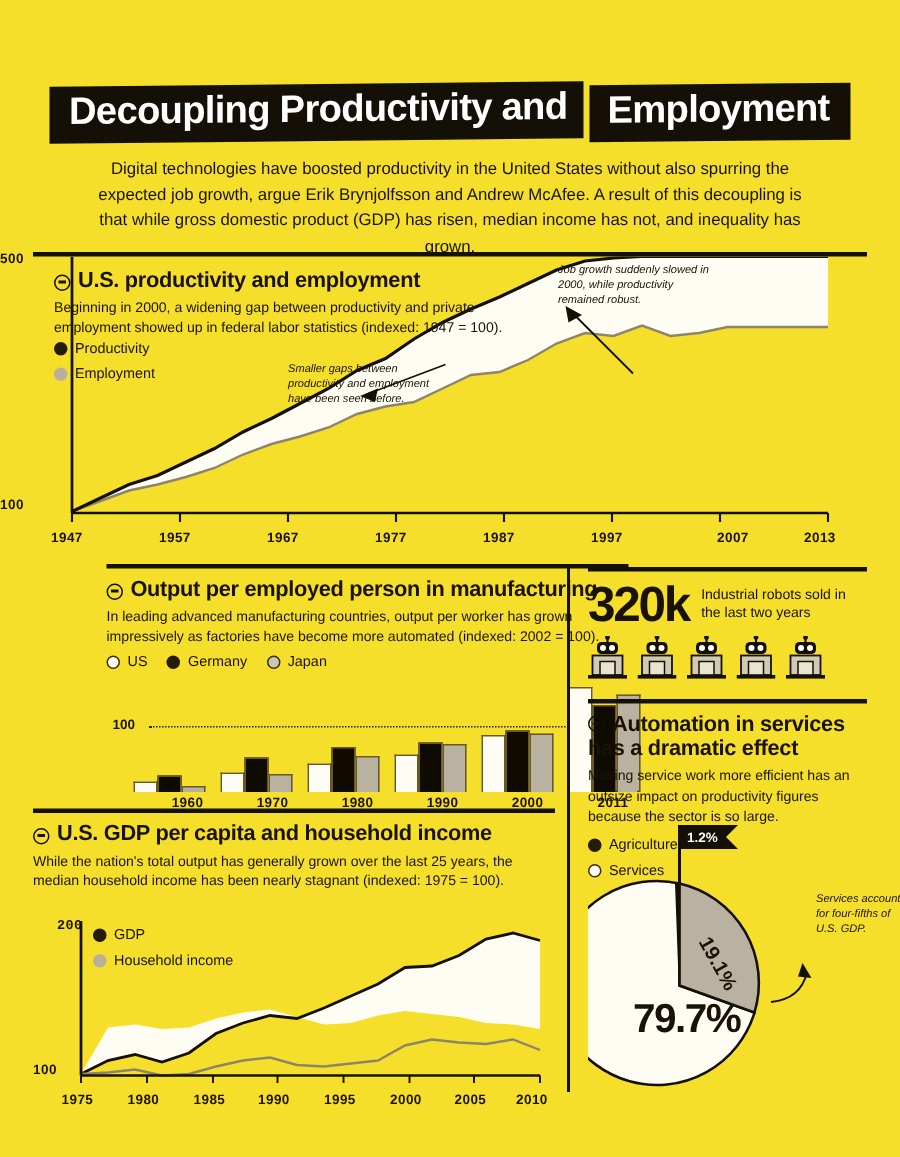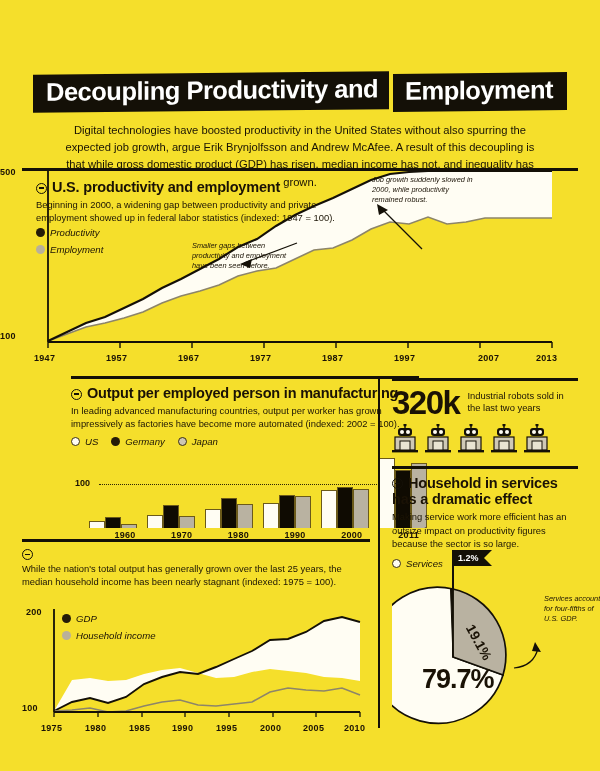--- a/index.html
+++ b/index.html
@@ -6,21 +6,21 @@
   html,body { width:600px; height:771px; }
   body {
     background:#F5DF2B;
     font-family:"Liberation Sans", sans-serif;
     color:#1a1205;
     position:relative;
     overflow:hidden;
   }
 
   
-  .header { padding-top:73px; }
+  .header { padding-top:56px; }
   .title-wrap {
     display:flex; justify-content:center; align-items:center;
     gap:0;
   }
   .title-blk {
     background:#141007; color:#ffffff;
     font-weight:bold; font-size:25.5px; letter-spacing:-0.5px;
     padding:5px 11px 7px 13px;
     line-height:1;
     transform:skewY(-0.6deg);
@@ -45,21 +45,21 @@
   .minus-icon {
     display:inline-block; width:11px; height:11px;
     border:1.6px solid #141007; border-radius:50%;
     position:relative; top:1px; flex:none;
   }
   .minus-icon::after {
     content:""; position:absolute; left:1.6px; right:1.6px; top:3.6px;
     height:1.6px; background:#141007;
   }
   .sec-desc { font-size:9.4px; line-height:1.42; margin-top:3px; color:#1b1405; }
-  .legend { display:flex; gap:13px; font-size:9.6px; align-items:center;font-style:italic; }
+  .legend { display:flex; gap:13px; font-size:9.6px; align-items:center; }
   .legend.vert { display:block; }
   .legend.vert .lg { margin-bottom:6px; }
   .lg { display:flex; align-items:center; gap:5px; }
   .dot { width:9px; height:9px; border-radius:50%; flex:none; }
   .dot.dark { background:#241b08; }
   .dot.gray { background:#b9b09a; }
   .dot.white { background:#fffdf3; border:1.3px solid #3a2e10; }
   .axis-lbl { font-size:9px; font-weight:bold; letter-spacing:0.3px; }
 
   
@@ -100,21 +100,21 @@
   .bar.de { background:#0f0b02; }
   .bar.jp { background:#b9b2a1; }
   .c2-xlabels { display:flex; gap:10px; margin-top:2px; padding-left:18px; }
   .c2-xlabels span { flex:1; text-align:right; font-size:9px; font-weight:bold; letter-spacing:0.3px; }
 
   
   #chart3-sec { position:absolute; left:22px; top:539px; width:348px; }
   #chart3-sec .rule { width:348px; }
   .c3-body { position:relative; height:110px; margin-top:20px; }
   .c3-legend { position:absolute; left:40px; top:4px; z-index:3; }
-  .c3-ylab-top { position:absolute; left:4px; top:-2px; }
+  .c3-ylab-top { position:absolute; left:16px; top:-2px;font-family:Liberation Mono, monospace; }
   .c3-ylab-bot { position:absolute; left:0px; top:94px; }
   .c3-xlabels { position:absolute; left:0; top:114px; width:348px; height:14px; }
   .c3-xlabels span { position:absolute; font-size:9px; font-weight:bold; letter-spacing:0.3px; }
 
   
   #col-divider {
     position:absolute; left:378px; top:378px; width:2px; height:350px;
     background:#141007;
   }
 
@@ -315,20 +315,21 @@
     <span>1990</span>
     <span>2000</span>
     <span>2011</span>
   </div>
 </div>
 
 <div id="chart3-sec">
   <div class="rule"></div>
   <div class="sec-head">
     <span class="minus-icon"></span>
+    <span>U.S. GDP per capita and household income</span>
   </div>
   <div class="sec-desc">While the nation's total output has generally grown over the last 25 years, the median household income has been nearly stagnant (indexed: 1975 = 100).</div>
 
   <div class="c3-body">
     <svg width="348" height="110" viewBox="0 0 348 110" style="position:absolute;left:0;top:0">
       <path d="M32,102 L50,93 L68,89 L86,94 L104,88 L122,75 L140,68 L158,63 L176,65
                L194,58 L212,50 L230,42 L248,31 L266,30 L284,23 L302,12 L320,8 L338,13
                L338,72 L320,69 L302,68 L284,64 L266,62 L248,60 L230,63 L212,68 L194,69
                L176,64 L158,59 L140,61 L122,65 L104,71 L86,72 L68,69 L50,71 L32,102 Z" fill="#FFFDF3" stroke="none"></path>
       <polyline points="32,102 50,93 68,89 86,94 104,88 122,75 140,68 158,63 176,65
@@ -434,25 +435,29 @@
           <line x1="13" y1="0" x2="13" y2="4" stroke="#141007" stroke-width="1.4"></line>
           <circle cx="13" cy="1" r="1.6" fill="#141007"></circle>
           <rect x="0" y="26" width="26" height="2.4" fill="#141007"></rect>
         </svg></span>
     </div>
 </div>
 
 <div id="services-sec">
   <div class="rule"></div>
   <div class="sec-head two-line">
-    <span class="minus-icon" style="margin-right:5px"></span><span>Household in services</span><br>
+    <span class="minus-icon" style="margin-right:5px"></span><span>Automation in services</span><br>
     <span>has a dramatic effect</span>
   </div>
   <div class="sec-desc">Making service work more efficient has an outsize impact on productivity figures because the sector is so large.</div>
   <div class="legend vert" style="margin-top:7px">
+    <div class="lg">
+      <span class="dot dark"></span>
+      <span>Agriculture</span>
+    </div>
     <div class="lg">
       <span class="dot white"></span>
       <span>Services</span>
     </div>
   </div>
 </div>
 
 <div class="pie-wrap">
   <div class="flag-stem"></div>
   <div class="flag-badge">

